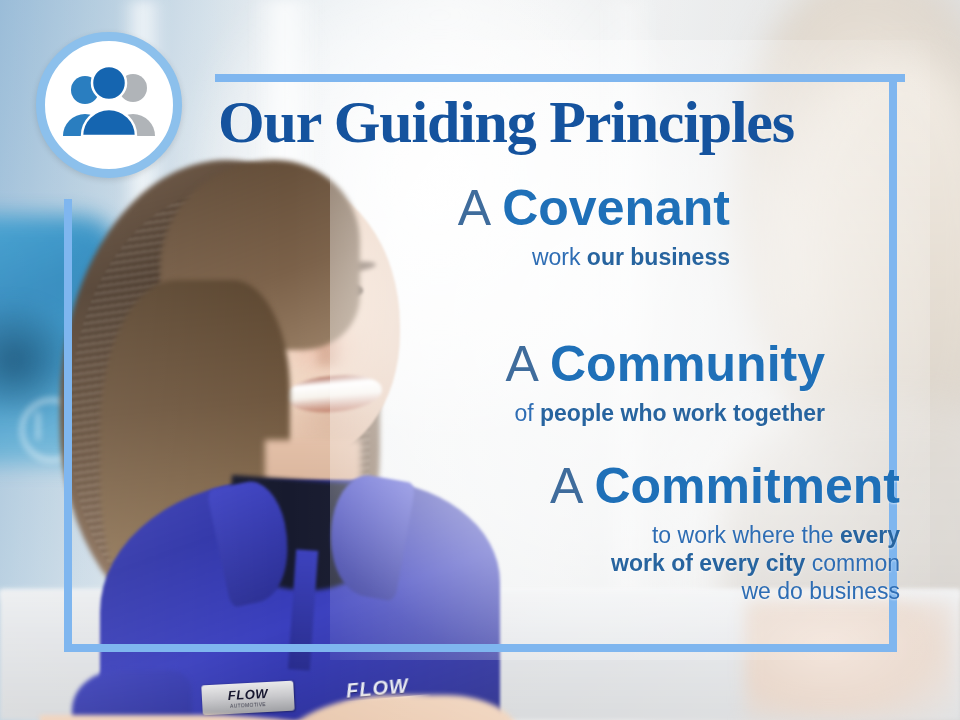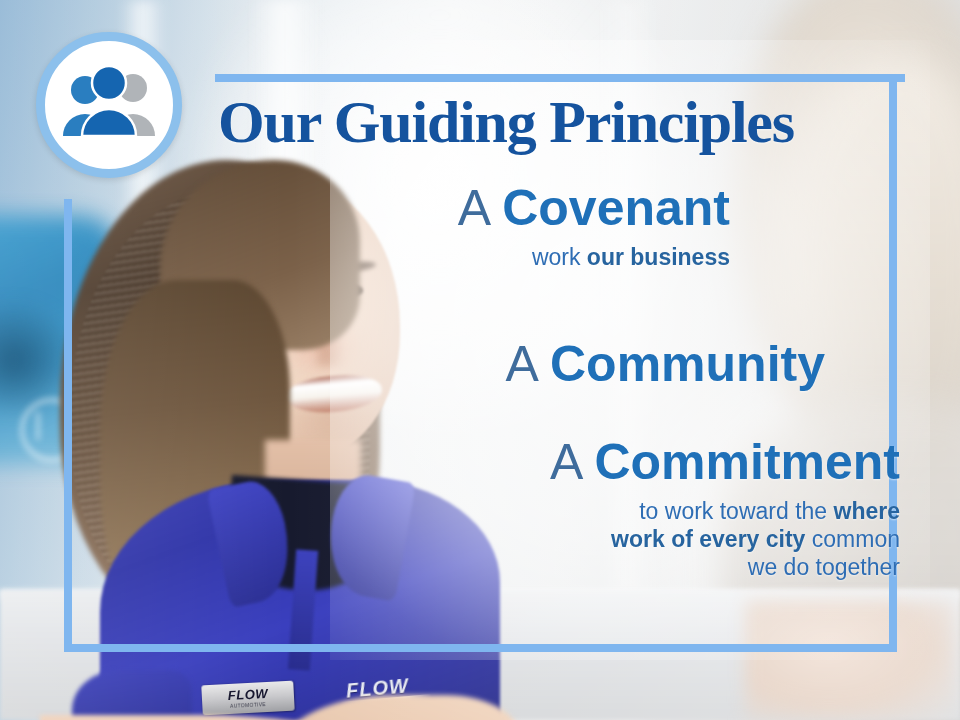--- a/index.html
+++ b/index.html
@@ -285,21 +285,21 @@
   .headline .word{font-weight:bold;color:#1f70b8;}
   .sub{
     font-size:23px;line-height:1.22;color:#2e6db4;font-weight:normal;
     margin-top:9px;
     text-shadow:0 1px 2px rgba(255,255,255,.55);
   }
   .sub b{font-weight:bold;color:#27649f;}
 
   .b-covenant{left:300px;top:182px;width:430px;}
   .b-community{left:355px;top:298px;width:470px;margin-top:40px;}
-  .b-commitment{left:410px;top:436px;width:490px;}
+  .b-commitment{left:410px;top:460px;width:490px;}
 </style>
 </head>
 <body>
 
 <div class="stage">
 
   <div class="photo">
     <div class="bg-room"></div>
     <div class="bg-glow"></div>
     <div class="bg-glow2"></div>
@@ -383,28 +383,29 @@
         <div><span>work </span><b>our business</b></div>
       </div>
   </div>
 
   <div class="block b-community">
     <div class="headline">
       <span class="art">A</span>
       <span class="word">Community</span>
     </div>
     <div class="sub">
+        <div><span>of </span><b>people who work together</b></div>
       </div>
   </div>
 
   <div class="block b-commitment">
     <div class="headline">
       <span class="art">A</span>
       <span class="word">Commitment</span>
     </div>
     <div class="sub">
-        <div><span>to work toward the </span><b>where</b></div>
+        <div><span>to work where the </span><b>every</b></div>
         <div><b>work of every city</b><span> common</span></div>
-        <div><span>we do together</span></div>
+        <div><span>we do business</span></div>
       </div>
   </div>
 
 </div>
 
 </body></html>

